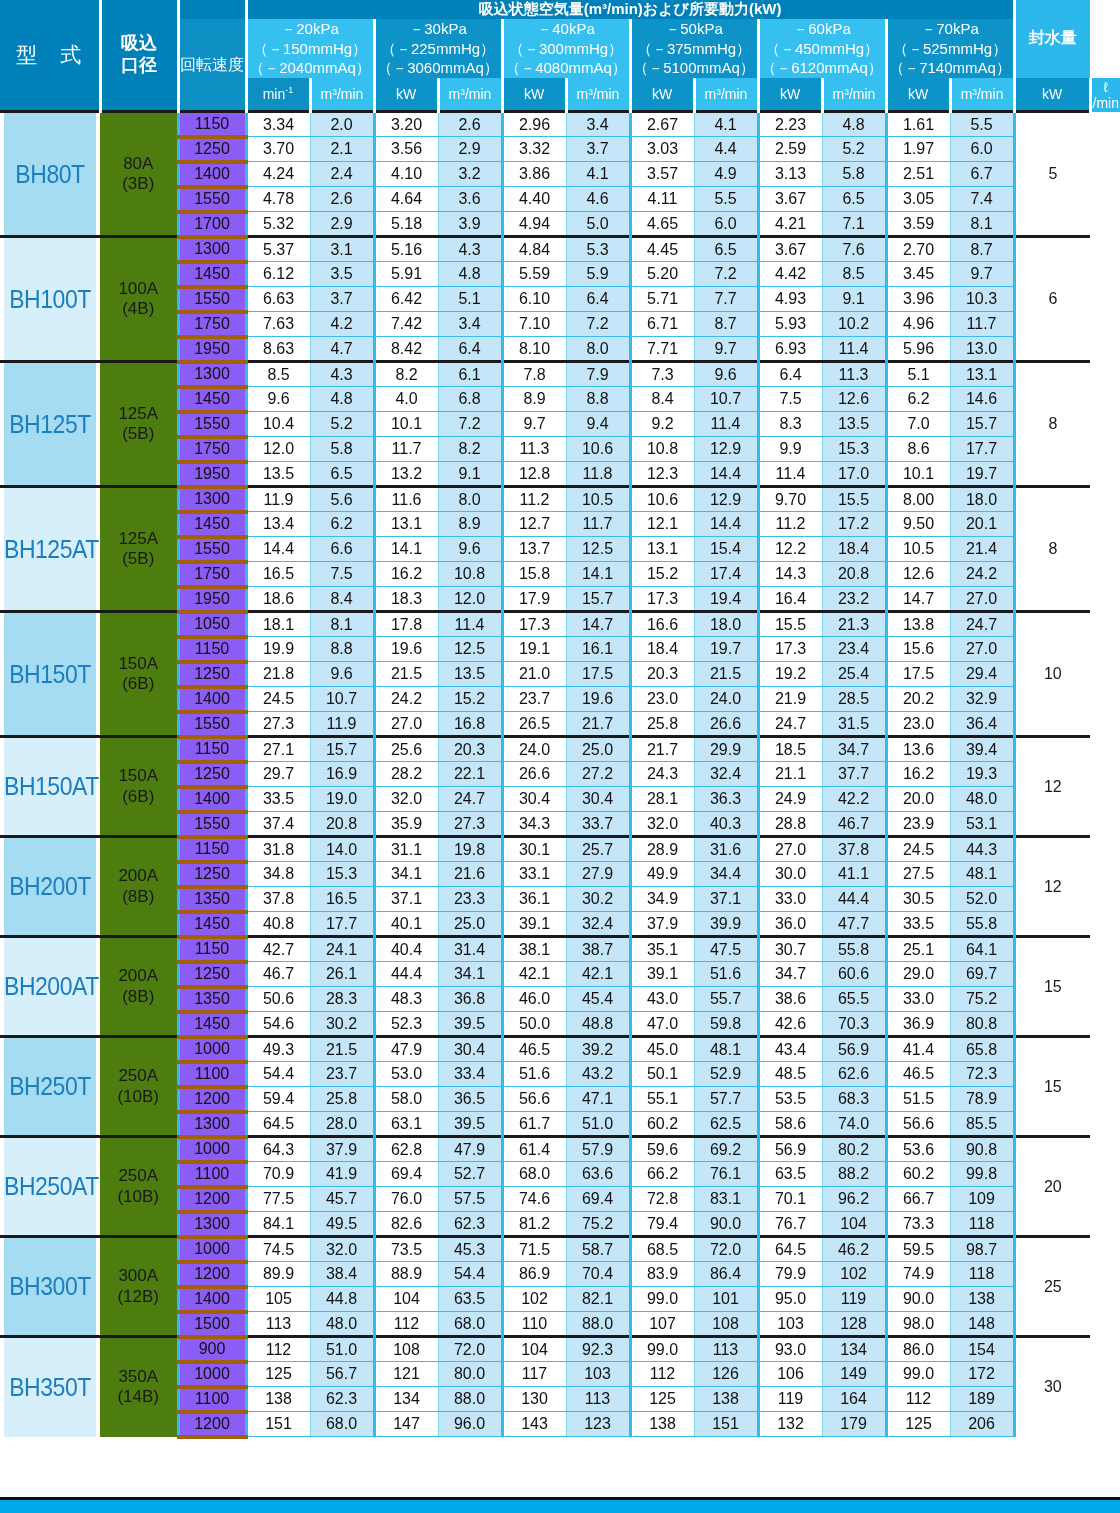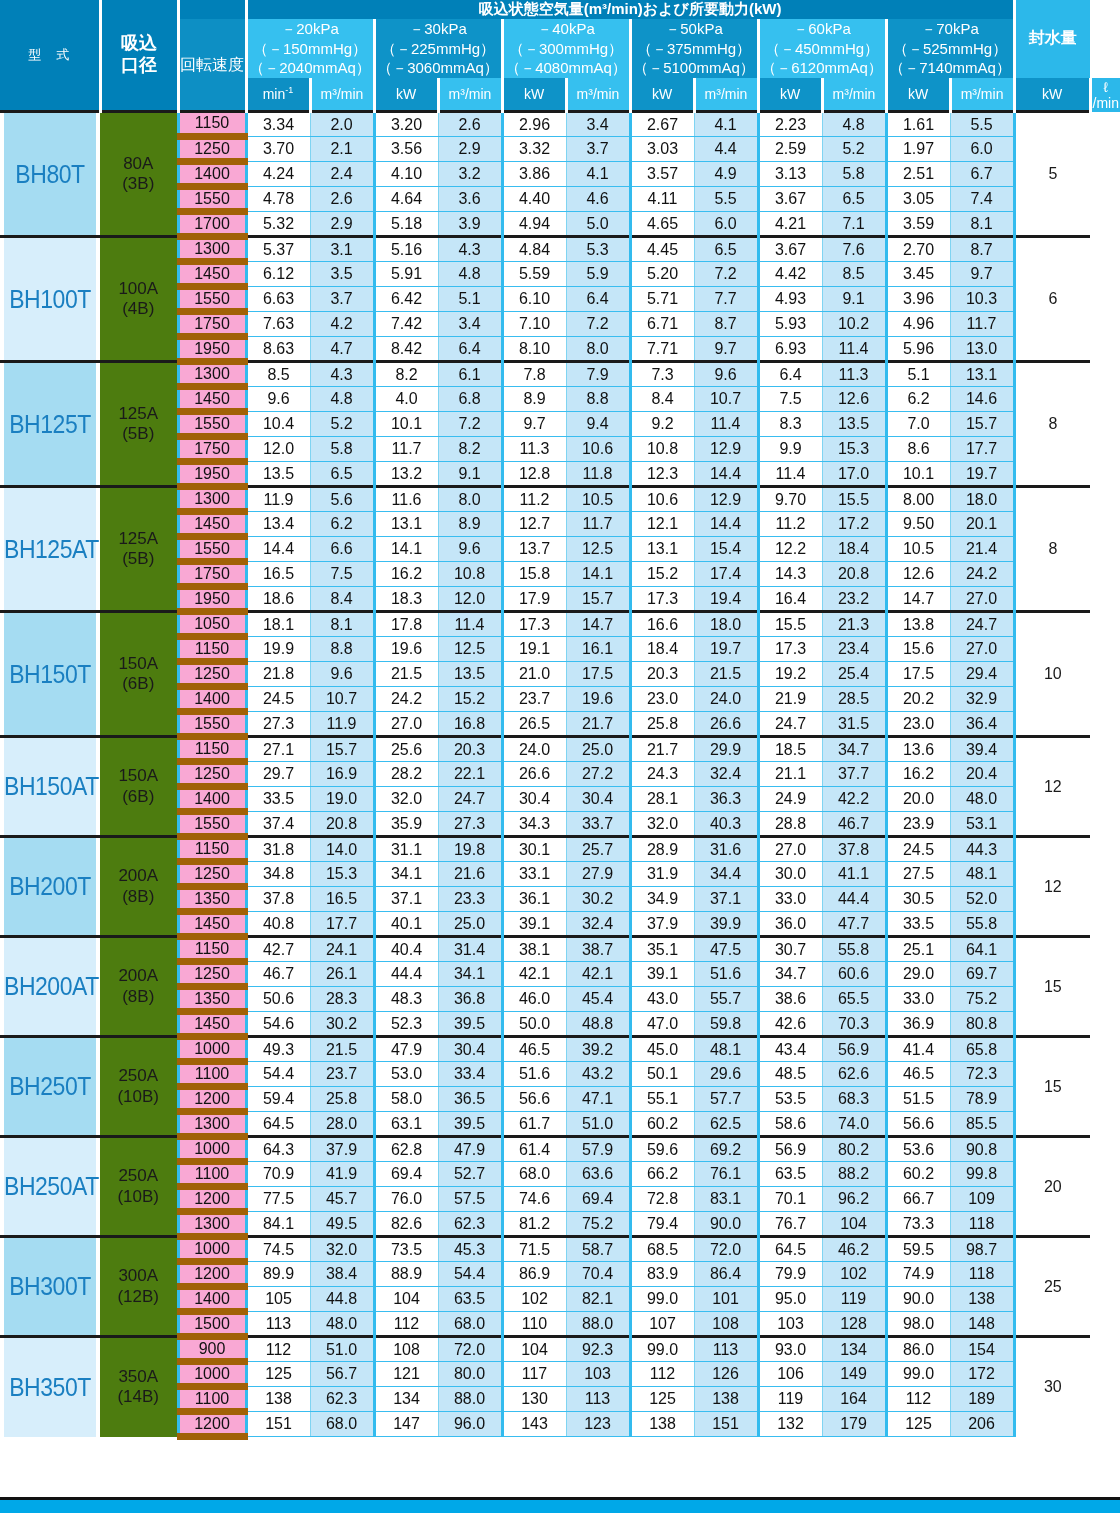--- a/index.html
+++ b/index.html
@@ -28,21 +28,21 @@
   }
 
   
   .hdr-dark   { background: #0080b8; color: #ffffff; }
   .hdr-mid    { background: #0d8fc4; color: #ffffff; }
   .hdr-cyan   { background: #2cb8ea; color: #ffffff; }
   .hdr-sub-lt { background: #36c0ef; color: #ffffff; }
   .hdr-sub-dk { background: #0e93c8; color: #ffffff; }
 
   .h-title {
-    font-size: 13px; font-weight: bold; letter-spacing: 1px;
+    font-size: 21px; font-weight: bold; letter-spacing: 1px;
   }
   .h-title-sm {
     font-size: 18px; font-weight: bold; line-height: 1.22; text-align: center;
   }
   .h-group {
     font-size: 15px; font-weight: bold; line-height: 1.30;
     padding: 3px 2px;
   }
   .h-unit {
     font-size: 14px; font-weight: bold;
@@ -70,25 +70,25 @@
     color: #1a1a1a;
     line-height: 1.18;
   }
   .seal-cell {
     background: #ffffff;
     font-size: 16px;
     color: #1a1a1a;
   }
 
   td.rpm {
-    background: #f9a8d4;
+    background: #8b5cf6;
     font-size: 16px;
     color: #111111;
     border-top: 1px solid #39bdf0;
-    border-bottom: 7px solid #a16207;
+    border-bottom: 4px solid #a16207;
   }
   td.flow {
     background: #ffffff;
     font-size: 16px;
     color: #111111;
     border-top: 1px solid #39bdf0;
     border-bottom: 1px solid #39bdf0;
   }
   td.pwr {
     background: #c5e6f8;
@@ -634,21 +634,21 @@
           <td class="pwr col-rule">16.9</td>
           <td class="flow grp-start">28.2</td>
           <td class="pwr col-rule">22.1</td>
           <td class="flow grp-start">26.6</td>
           <td class="pwr col-rule">27.2</td>
           <td class="flow grp-start">24.3</td>
           <td class="pwr col-rule">32.4</td>
           <td class="flow grp-start">21.1</td>
           <td class="pwr col-rule">37.7</td>
           <td class="flow grp-start">16.2</td>
-          <td class="pwr col-rule">20.4</td>
+          <td class="pwr col-rule">19.3</td>
         </tr>
         <tr style="height: 25px;">
           <td class="rpm grp-start">1400</td>
           <td class="flow grp-start">33.5</td>
           <td class="pwr col-rule">19.0</td>
           <td class="flow grp-start">32.0</td>
           <td class="pwr col-rule">24.7</td>
           <td class="flow grp-start">30.4</td>
           <td class="pwr col-rule">30.4</td>
           <td class="flow grp-start">28.1</td>
@@ -695,21 +695,21 @@
           <td rowspan="4" class="seal-cell blk-side grp-start">12</td>
         </tr>
         <tr style="height: 25px;">
           <td class="rpm grp-start">1250</td>
           <td class="flow grp-start">34.8</td>
           <td class="pwr col-rule">15.3</td>
           <td class="flow grp-start">34.1</td>
           <td class="pwr col-rule">21.6</td>
           <td class="flow grp-start">33.1</td>
           <td class="pwr col-rule">27.9</td>
-          <td class="flow grp-start">31.9</td>
+          <td class="flow grp-start">49.9</td>
           <td class="pwr col-rule">34.4</td>
           <td class="flow grp-start">30.0</td>
           <td class="pwr col-rule">41.1</td>
           <td class="flow grp-start">27.5</td>
           <td class="pwr col-rule">48.1</td>
         </tr>
         <tr style="height: 25px;">
           <td class="rpm grp-start">1350</td>
           <td class="flow grp-start">37.8</td>
           <td class="pwr col-rule">16.5</td>
@@ -828,21 +828,21 @@
         </tr>
         <tr style="height: 25px;">
           <td class="rpm grp-start">1100</td>
           <td class="flow grp-start">54.4</td>
           <td class="pwr col-rule">23.7</td>
           <td class="flow grp-start">53.0</td>
           <td class="pwr col-rule">33.4</td>
           <td class="flow grp-start">51.6</td>
           <td class="pwr col-rule">43.2</td>
           <td class="flow grp-start">50.1</td>
-          <td class="pwr col-rule">29.6</td>
+          <td class="pwr col-rule">52.9</td>
           <td class="flow grp-start">48.5</td>
           <td class="pwr col-rule">62.6</td>
           <td class="flow grp-start">46.5</td>
           <td class="pwr col-rule">72.3</td>
         </tr>
         <tr style="height: 25px;">
           <td class="rpm grp-start">1200</td>
           <td class="flow grp-start">59.4</td>
           <td class="pwr col-rule">25.8</td>
           <td class="flow grp-start">58.0</td>

